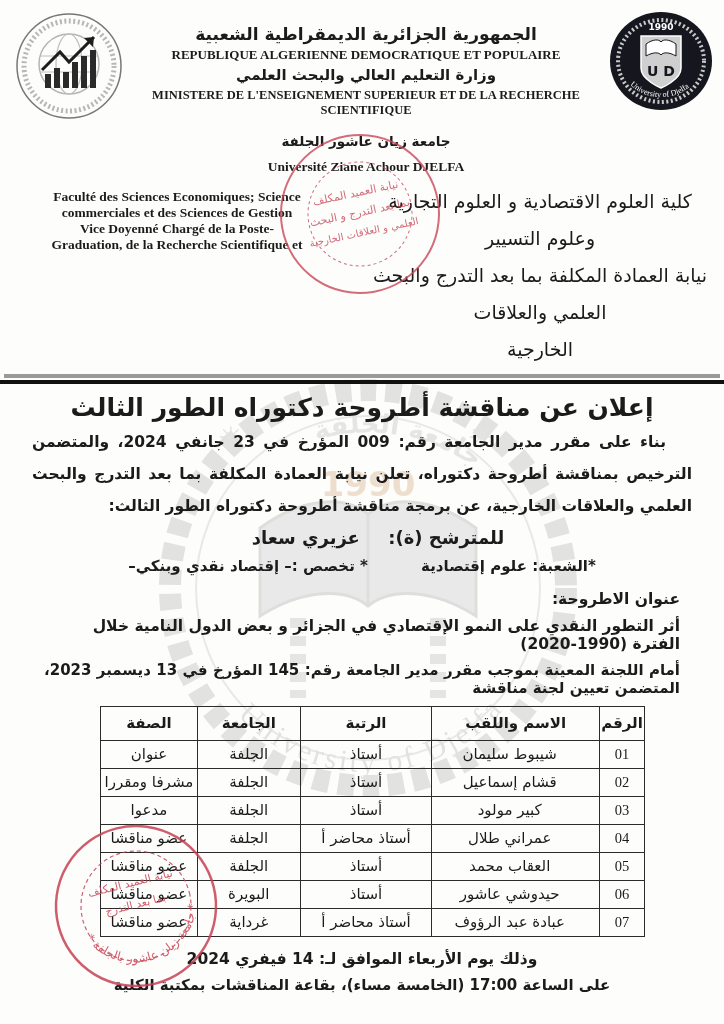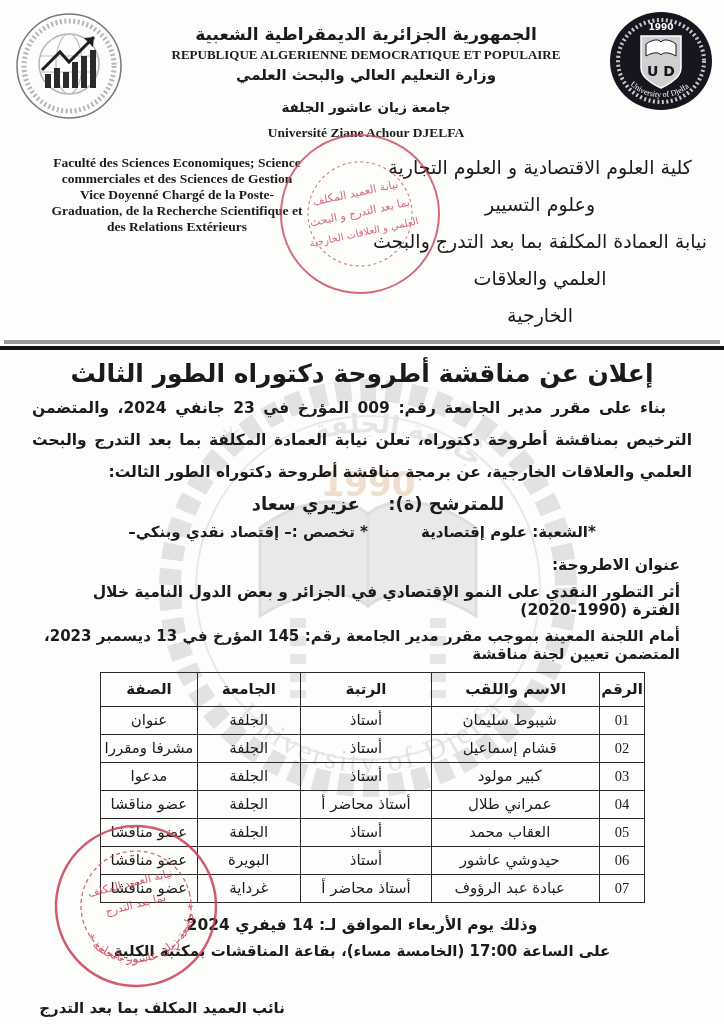--- a/index.html
+++ b/index.html
@@ -131,20 +131,21 @@
           <rect x="76" y="40" width="6" height="38"></rect>
         </g>
         <path d="M 28,60 L 46,42 L 55,52 L 80,27" fill="none" stroke="#1d1d1d" stroke-width="3"></path>
         <path d="M 80,27 L 70,28 L 79,37 Z" fill="#1d1d1d"></path>
       </svg>
 
       <div class="hdr-center">
         <div class="l1">الجمهورية الجزائرية الديمقراطية الشعبية</div>
         <div class="l2">REPUBLIQUE ALGERIENNE DEMOCRATIQUE ET POPULAIRE</div>
         <div class="l3">وزارة التعليم العالي والبحث العلمي</div>
+        <div class="l4">MINISTERE DE L'ENSEIGNEMENT SUPERIEUR ET DE LA RECHERCHE SCIENTIFIQUE</div>
         <div class="l5">جامعة زيان عاشور الجلفة</div>
         <div class="l6">Université Ziane Achour DJELFA</div>
       </div>
 
       <svg class="logo-right" viewBox="0 0 106 102">
         <defs>
             <path id="lr-arc" d="M 16,66 A 40,34 0 0 0 90,66"></path>
           </defs>
         <ellipse cx="53" cy="51" rx="51" ry="49" fill="#16161f"></ellipse>
         <ellipse cx="53" cy="51" rx="43" ry="41" fill="none" stroke="#e8e8e8" stroke-width="4" stroke-dasharray="2 2.5" opacity=".85"></ellipse>
@@ -157,21 +158,20 @@
         </text>
       </svg>
     </div>
 
     <div class="faculty">
       <div class="fac-fr">
         <div>Faculté des Sciences Economiques; Science</div>
         <div>commerciales et des Sciences de Gestion</div>
         <div>Vice Doyenné Chargé de la Poste-</div>
         <div>Graduation, de la Recherche Scientifique et</div>
-        <div>des Relations Extérieurs</div>
       </div>
       <div class="fac-ar">
         <div>كلية العلوم الاقتصادية و العلوم التجارية وعلوم التسيير</div>
         <div>نيابة العمادة المكلفة بما بعد التدرج والبحث العلمي والعلاقات</div>
         <div>الخارجية</div>
       </div>
     </div>
 
     <div class="sep-gray"></div>
     <div class="sep-black"></div>

